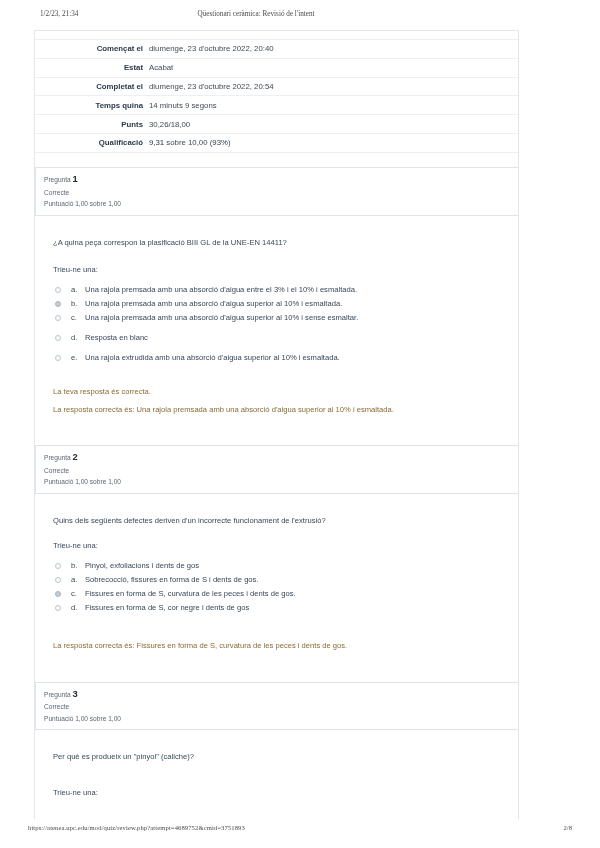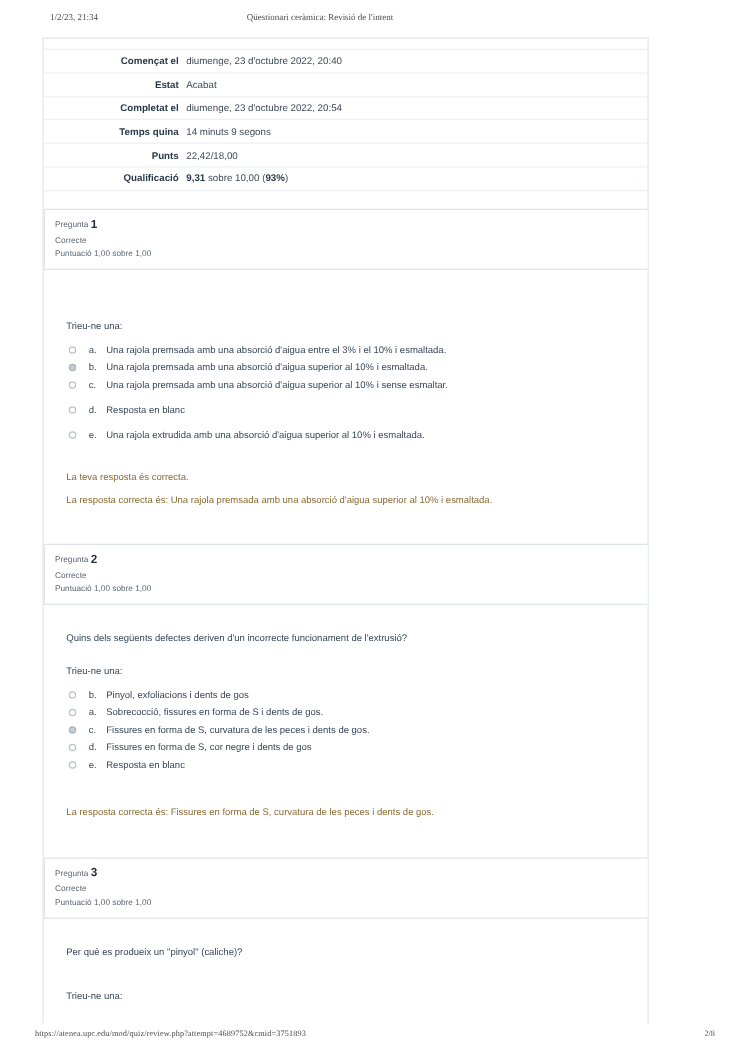--- a/index.html
+++ b/index.html
@@ -107,21 +107,21 @@
     white-space: nowrap;
     vertical-align: middle;
   }
   .summary-table td {
     text-align: left;
     color: #3f4a57;
     padding: 4.4px 0 4.4px 0;
     vertical-align: middle;
   }
   .summary-table td b {
-    font-weight: bold;
+    font-weight: normal;
     color: #2b3a4a;
   }
 
   
   .qbox {
     width: 505px;
     margin: 0 auto;
     border: 1px solid #dfe4ea;
     box-sizing: border-box;
     padding: 6px 8px 7px 8px;
@@ -266,40 +266,41 @@
         <tr>
           <th>Completat el</th>
           <td>diumenge, 23 d'octubre 2022, 20:54</td>
         </tr>
         <tr>
           <th>Temps quina</th>
           <td>14 minuts 9 segons</td>
         </tr>
         <tr>
           <th>Punts</th>
-          <td>22,42/18,00</td>
+          <td>30,26/18,00</td>
         </tr>
         <tr>
           <th>Qualificació</th>
           <td><b>9,31</b><span> sobre 10,00 (</span><b>93%</b><span>)</span></td>
         </tr>
       </tbody>
     </table>
 
     <div class="sp-14"></div>
 
     <div class="qbox">
       <div class="q-num"><span>Pregunta</span> <b>1</b></div>
       <div class="q-state">Correcte</div>
       <div class="q-marks">Puntuació 1,00 sobre 1,00</div>
     </div>
 
     <div class="sp-22"></div>
 
     <div class="qbody">
+      <div class="qtext">¿A quina peça correspon la plasificació BIII GL de la UNE-EN 14411?</div>
       <div class="sp-18"></div>
       <div class="answer-label">Trieu-ne una:</div>
       <div class="sp-8"></div>
       <ul class="options">
         <li class="option">
           <span class="option-inner">
             <span class="radio"></span>
             <span class="opt-letter">a.</span><span class="opt-text">Una rajola premsada amb una absorció d'aigua entre el 3% i el 10% i esmaltada.</span>
           </span>
         </li>
@@ -372,26 +373,20 @@
             <span class="opt-letter">c.</span><span class="opt-text">Fissures en forma de S, curvatura de les peces i dents de gos.</span>
           </span>
           <span class="correct-mark">✔</span>
         </li>
         <li class="option">
           <span class="option-inner">
             <span class="radio"></span>
             <span class="opt-letter">d.</span><span class="opt-text">Fissures en forma de S, cor negre i dents de gos</span>
           </span>
         </li>
-        <li class="option">
-          <span class="option-inner">
-            <span class="radio"></span>
-            <span class="opt-letter">e.</span><span class="opt-text">Resposta en blanc</span>
-          </span>
-        </li>
       </ul>
 
       <div class="sp-26"></div>
 
       <div class="feedback">
         <div class="feedback-line">La resposta correcta és: Fissures en forma de S, curvatura de les peces i dents de gos.</div>
       </div>
     </div>
 
     <div class="sp-30"></div>

